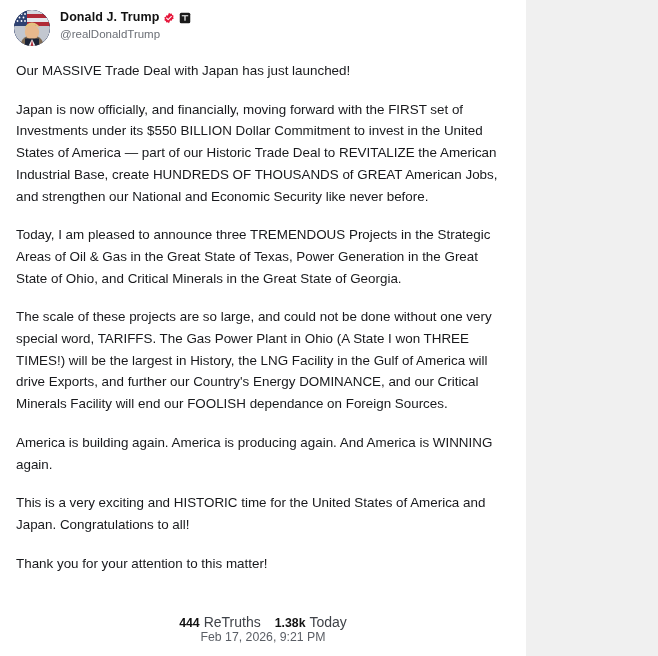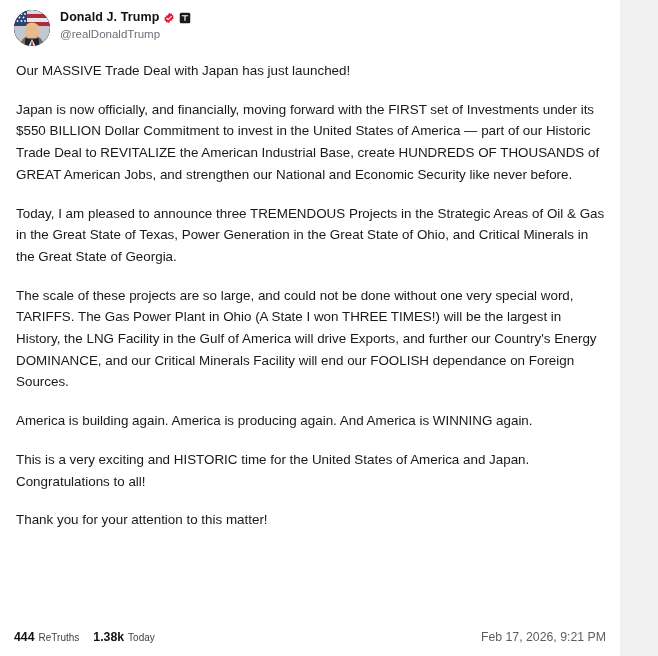--- a/index.html
+++ b/index.html
@@ -5,21 +5,21 @@
   html, body {
     margin: 0;
     padding: 0;
     background: #f0f0f0;
   }
   body {
     font-family: "Liberation Sans", sans-serif;
     -webkit-font-smoothing: antialiased;
   }
   .post-card {
-    width: 620px;
+    width: 526px;
     height: 656px;
     background: #ffffff;
     box-sizing: border-box;
     position: relative;
     overflow: hidden;
     display: flex;
     flex-direction: column;
   }
   .post-header {
     display: flex;
@@ -84,39 +84,40 @@
   }
   .post-body p:last-child { margin-bottom: 16px; }
   .sig-line { display: block; }
   .post-footer {
     display: flex;
     align-items: center;
     justify-content: space-between;
     padding: 10px 14px 12px 14px;
     font-size: 12px;
     color: #44474c;
+    flex-direction: column;
   }
   .stats {
     display: flex;
     align-items: center;
     gap: 14px;
   }
   .stat {
     display: flex;
     align-items: baseline;
     gap: 4px;
   }
   .stat-count {
     font-weight: bold;
     color: #111111;
     font-size: 12.3px;
   }
   .stat-label {
     color: #3f4248;
-    font-size: 10px;
+    font-size: 14px;
   }
   .timestamp {
     color: #5a5e65;
     font-size: 12.3px;
   }
 </style>
 </head>
 <body>
 
 <div class="post-card">

